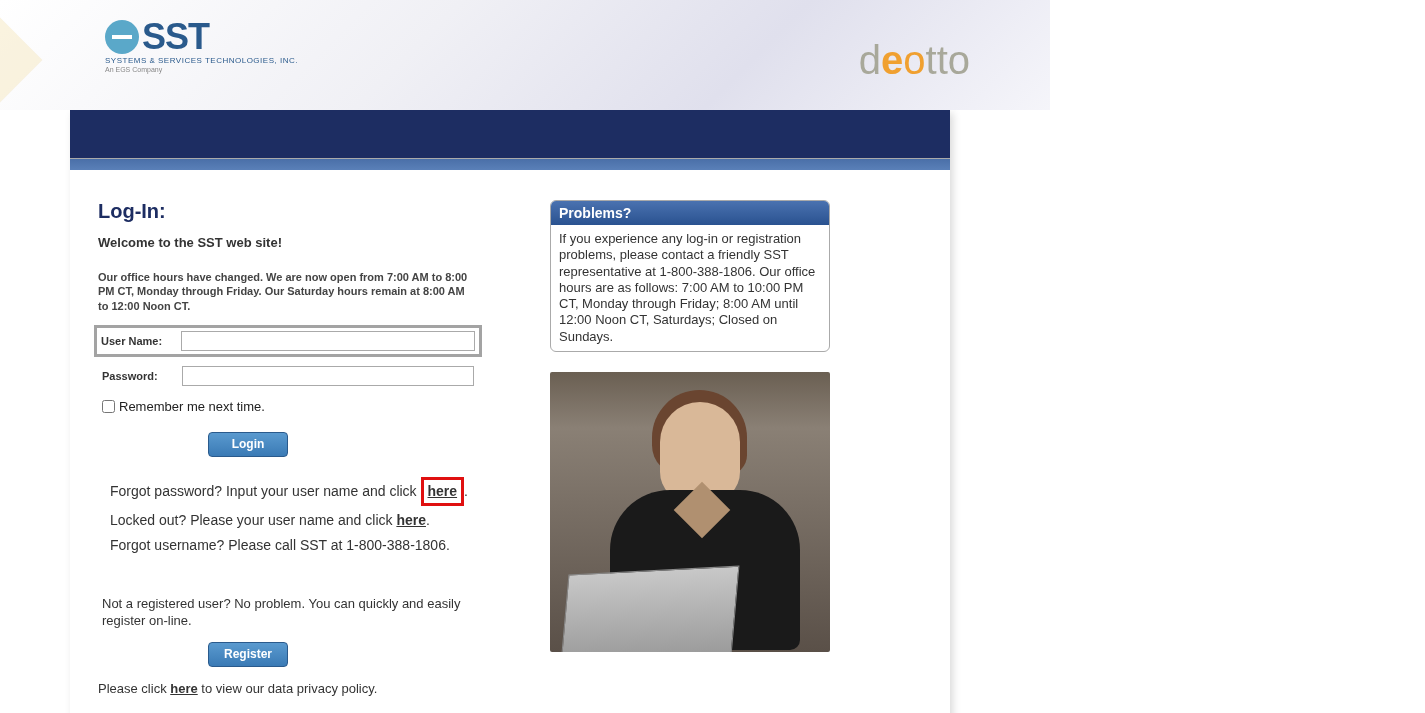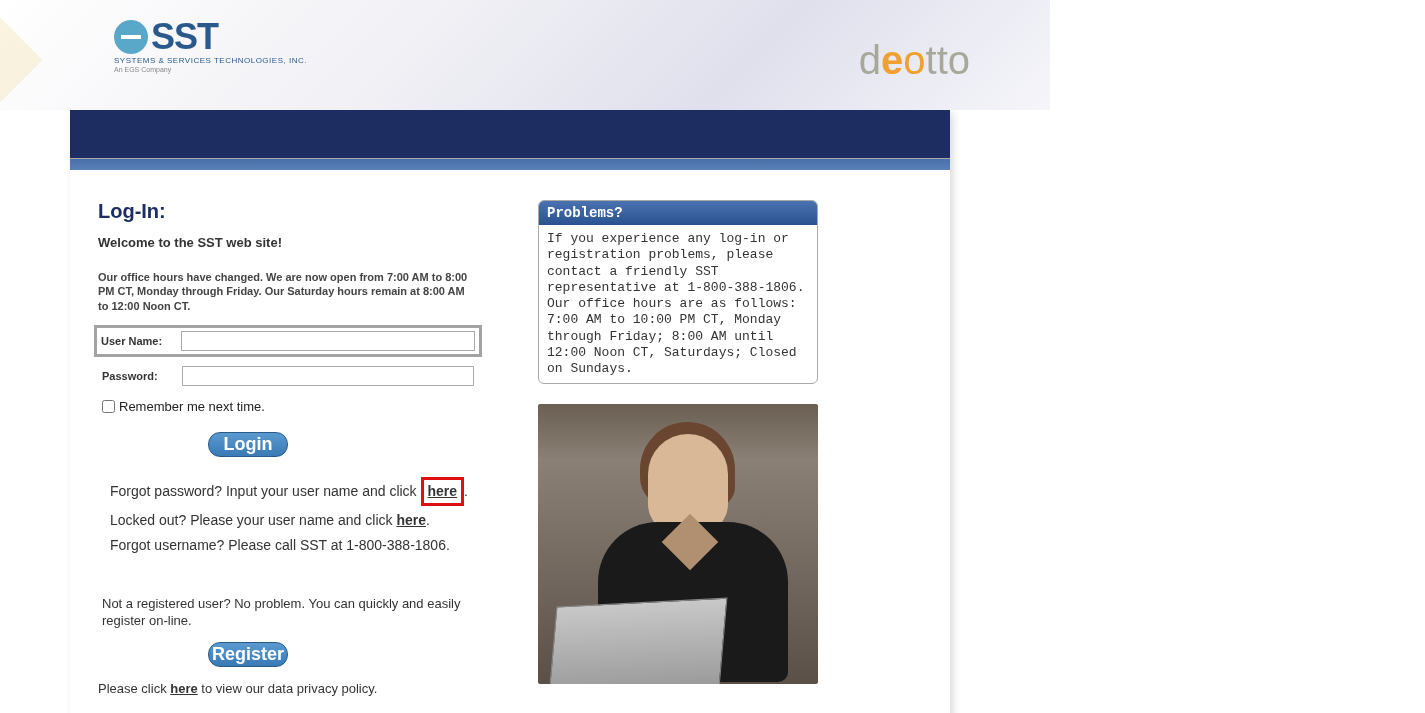--- a/index.html
+++ b/index.html
@@ -26,21 +26,21 @@
       left: -30px;
       top: 30px;
       width: 60px;
       height: 60px;
       background: #f5e8c0;
       transform: rotate(45deg);
       opacity: 0.5;
     }
     .logo-left {
       position: absolute;
-      left: 114px;
+      left: 105px;
       top: 16px;
     }
     .sst-logo {
       display: flex;
       align-items: flex-start;
       flex-direction: column;
     }
     .sst-logo-top {
       display: flex;
       align-items: center;
@@ -113,22 +113,21 @@
     .content-area {
       padding: 30px 28px 40px 28px;
       display: flex;
       gap: 40px;
     }
     .left-col {
       flex: 0 0 380px;
     }
     .right-col {
       flex: 0 0 280px;
-      margin-left: 20px;
-      font-family: Liberation Mono, monospace;
+      margin-left: 32px;
     }
     .login-title {
       font-size: 20px;
       font-weight: bold;
       color: #1d2d62;
       margin-bottom: 12px;
     }
     .welcome {
       font-size: 13px;
       font-weight: bold;
@@ -177,23 +176,23 @@
     .remember-row input {
       margin-right: 4px;
     }
     .btn {
       display: block;
       width: 80px;
       height: 25px;
       margin-left: 110px;
       background: linear-gradient(#5a9acf, #3a7ab5);
       border: 1px solid #2a5a8c;
-      border-radius: 12px;
+      border-radius: 4px;
       color: #fff;
-      font-size: 18px;
+      font-size: 12px;
       font-weight: bold;
       cursor: pointer;
     }
     .help-line {
       font-size: 14px;
       color: #333;
       margin-top: 20px;
       line-height: 1.5;
       margin-left: 12px;
     }

